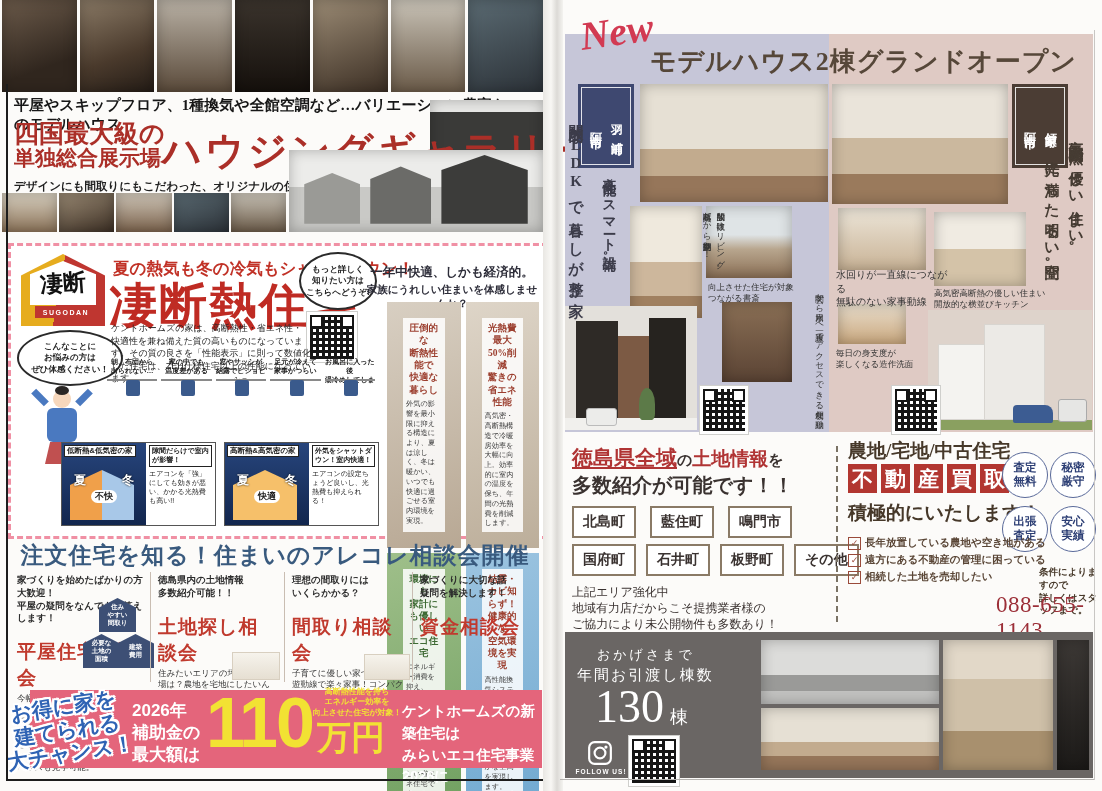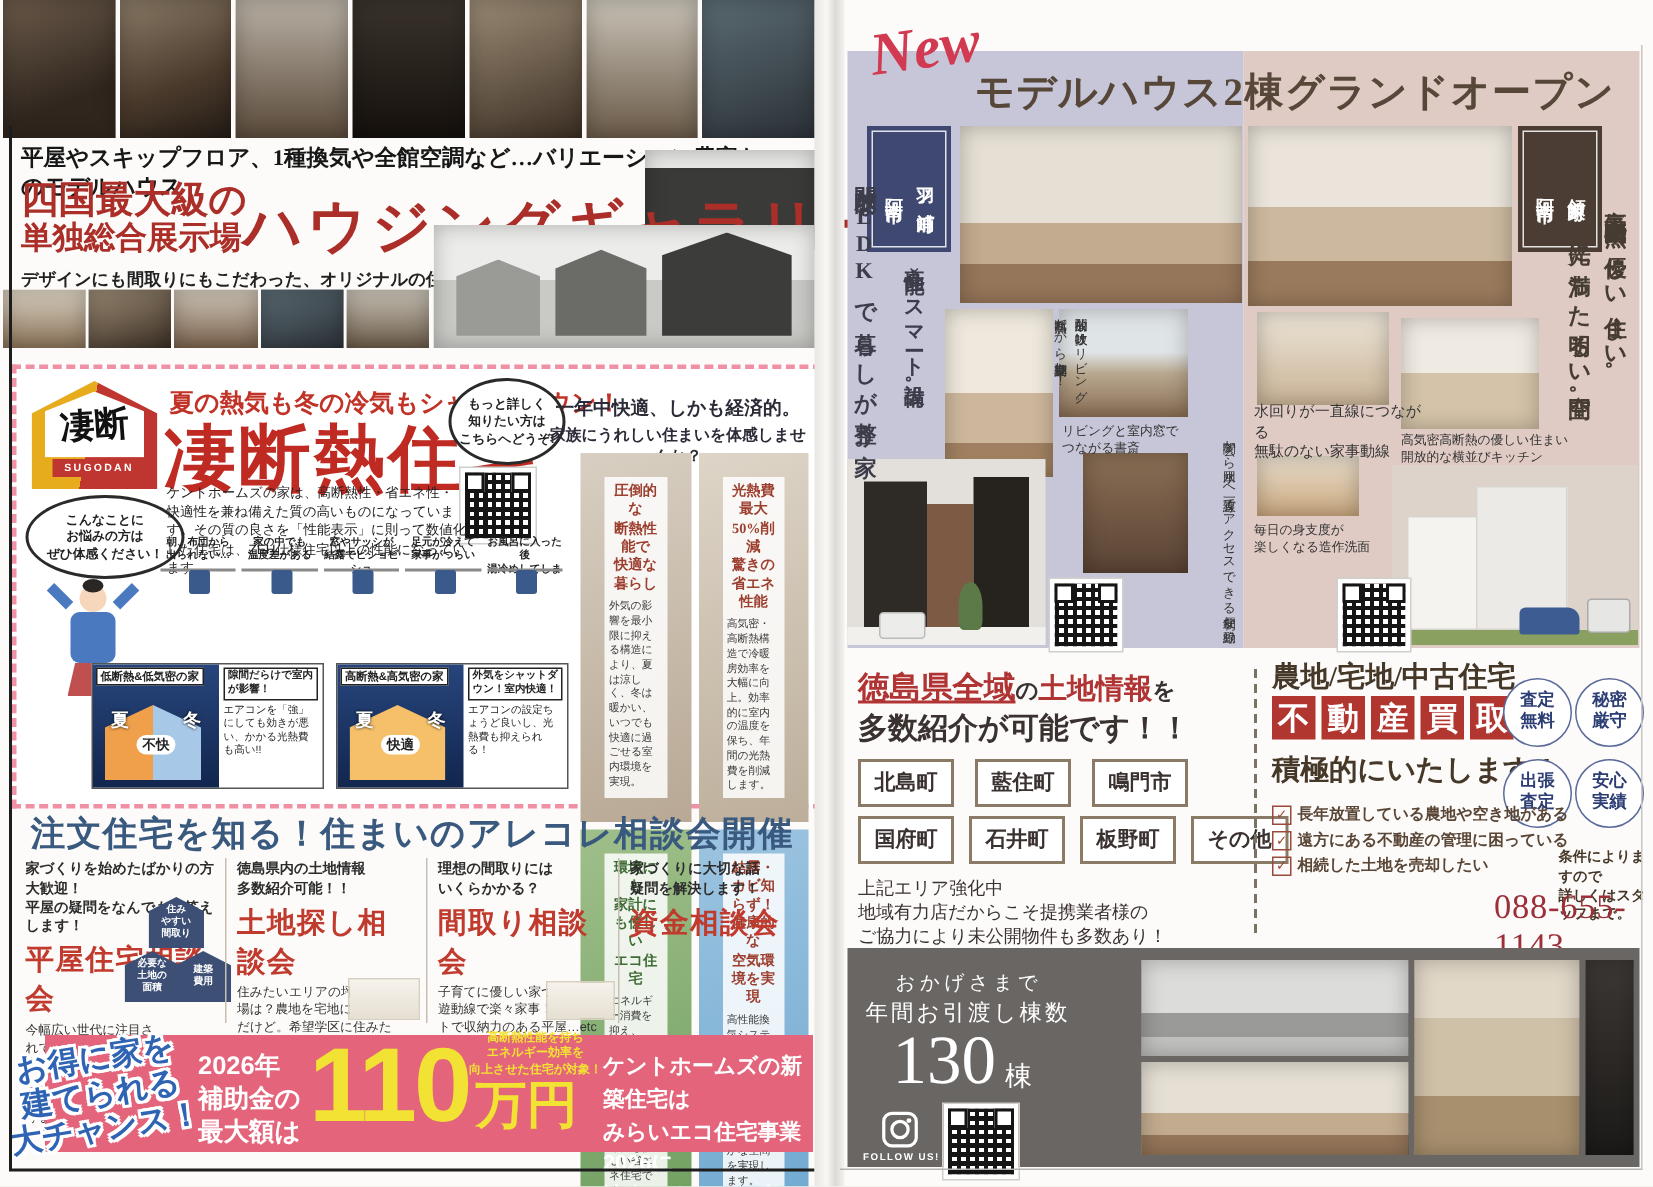--- a/index.html
+++ b/index.html
@@ -63,21 +63,21 @@
   .fbox{background:rgba(255,255,255,.85);height:100%;box-sizing:border-box;padding:4px 3px;text-align:center;}
   .ftitle{font-size:9.5px;font-weight:bold;color:#9c3f2f;line-height:1.3;font-family:"Liberation Serif",serif;}
   .fbody{font-size:7.2px;line-height:1.35;color:#3a3a3a;margin-top:3px;text-align:left;}
   .f1{background:linear-gradient(160deg,#d8cfc2,#b8a894);}
   .f2{background:linear-gradient(160deg,#ded5c8,#bcae9a);}
   .f3{background:linear-gradient(160deg,#9fbf8a,#6f9f5f);}
   .f4{background:linear-gradient(160deg,#9cc4e0,#6fa8d0);}
   .semcol{padding:2px 7px;position:relative;box-sizing:border-box;}
   .semcol+.semcol{border-left:1px solid #c9bdb2;}
   .lead{font-size:9.5px;font-weight:bold;line-height:1.35;color:#2c2c2c;}
-  .semtitle{font-size:19px;font-weight:bold;color:#c03a2e;font-family:"Liberation Serif",serif;margin-top:2px;letter-spacing:1px;}
+  .semtitle{font-size:19px;font-weight:bold;color:#c03a2e;font-family:"Liberation Serif",serif;margin-top:14px;letter-spacing:1px;}
   .sembody{font-size:8.5px;line-height:1.35;margin-top:2px;color:#333;}
   .tag{position:absolute;width:37px;height:34px;background:#3d4f75;color:#fff;
        clip-path:polygon(50% 0,100% 28%,100% 100%,0 100%,0 28%);font-size:6.5px;font-weight:bold;
        display:flex;align-items:center;justify-content:center;text-align:center;line-height:1.2;white-space:pre-line;}
   .illus{position:absolute;background:linear-gradient(180deg,#f6f3ec,#e6dfd2);border:1px solid #d8cfc0;}
   .banner{left:30px;top:690px;width:512px;height:78px;background:#e4657b;}
   .rot{color:#2f63b4;font-weight:900;font-size:21px;line-height:1.12;text-align:center;transform:rotate(-9deg);
        text-shadow:-2px -2px 0 #fff,2px -2px 0 #fff,-2px 2px 0 #fff,2px 2px 0 #fff,0 2px 0 #fff,2px 0 0 #fff,0 -2px 0 #fff,-2px 0 0 #fff;}
   .locbox{width:56px;height:84px;display:flex;justify-content:center;align-items:center;gap:4px;
           color:#fff;font-family:"Liberation Serif",serif;font-weight:bold;box-shadow:inset 0 0 0 3px rgba(255,255,255,0),inset 0 0 0 0 #fff;}
@@ -354,21 +354,21 @@
 
   <div class="abs ph phLiving" style="left:640px;top:84px;width:188px;height:118px;"></div>
   <div class="abs ph phVault" style="left:630px;top:206px;width:72px;height:112px;"></div>
   <div class="abs ph phDesk" style="left:706px;top:206px;width:86px;height:72px;"></div>
   <div class="abs ph phCloset" style="left:722px;top:302px;width:70px;height:80px;"></div>
 
   <div class="abs vt serif b" style="left:566px;top:112px;height:232px;font-size:15px;color:#3c3c4a;letter-spacing:2px;z-index:2;">開放的なLDKで暮らしが整う家。</div>
   <div class="abs vt serif b" style="left:600px;top:168px;height:190px;font-size:13.5px;color:#3c3c4a;letter-spacing:2px;z-index:2;">高性能×スマート設備。</div>
   <div class="abs vt pre" style="left:700px;top:206px;height:110px;font-size:8.5px;color:#333;line-height:1.6;z-index:2;">開放的な吹抜けリビング。
 高断熱だから空調効率良し！</div>
-  <div class="abs pre" style="left:708px;top:282px;width:92px;font-size:8.5px;color:#333;line-height:1.35;">リビングと室内窓で
+  <div class="abs pre" style="left:708px;top:282px;width:92px;font-size:8.5px;color:#333;line-height:1.35;">向上させた住宅が対象
 つながる書斎</div>
   <div class="abs vt" style="left:798px;top:288px;height:142px;width:28px;font-size:8.5px;color:#333;line-height:1.5;">玄関から水回りへ一直線でアクセスできる便利な動線</div>
 
   <div class="abs renderDark" style="left:565px;top:306px;width:132px;height:124px;">
     <div class="rpart" style="left:8%;top:12%;width:32%;height:78%;background:#2e2a26;"></div>
     <div class="rpart" style="left:40%;top:24%;width:24%;height:66%;background:#7c5a44;"></div>
     <div class="rpart" style="left:64%;top:10%;width:28%;height:80%;background:#26231f;"></div>
     <div class="rpart" style="left:0;bottom:0;width:100%;height:10%;background:#f1f0ed;"></div>
     <div class="rpart" style="left:16%;bottom:3%;width:22%;height:13%;background:#ececea;border-radius:3px;border:1px solid #bbb;"></div>
     <div class="rpart" style="left:56%;bottom:8%;width:12%;height:26%;background:#5c7a48;border-radius:50% 50% 20% 20%;"></div>

